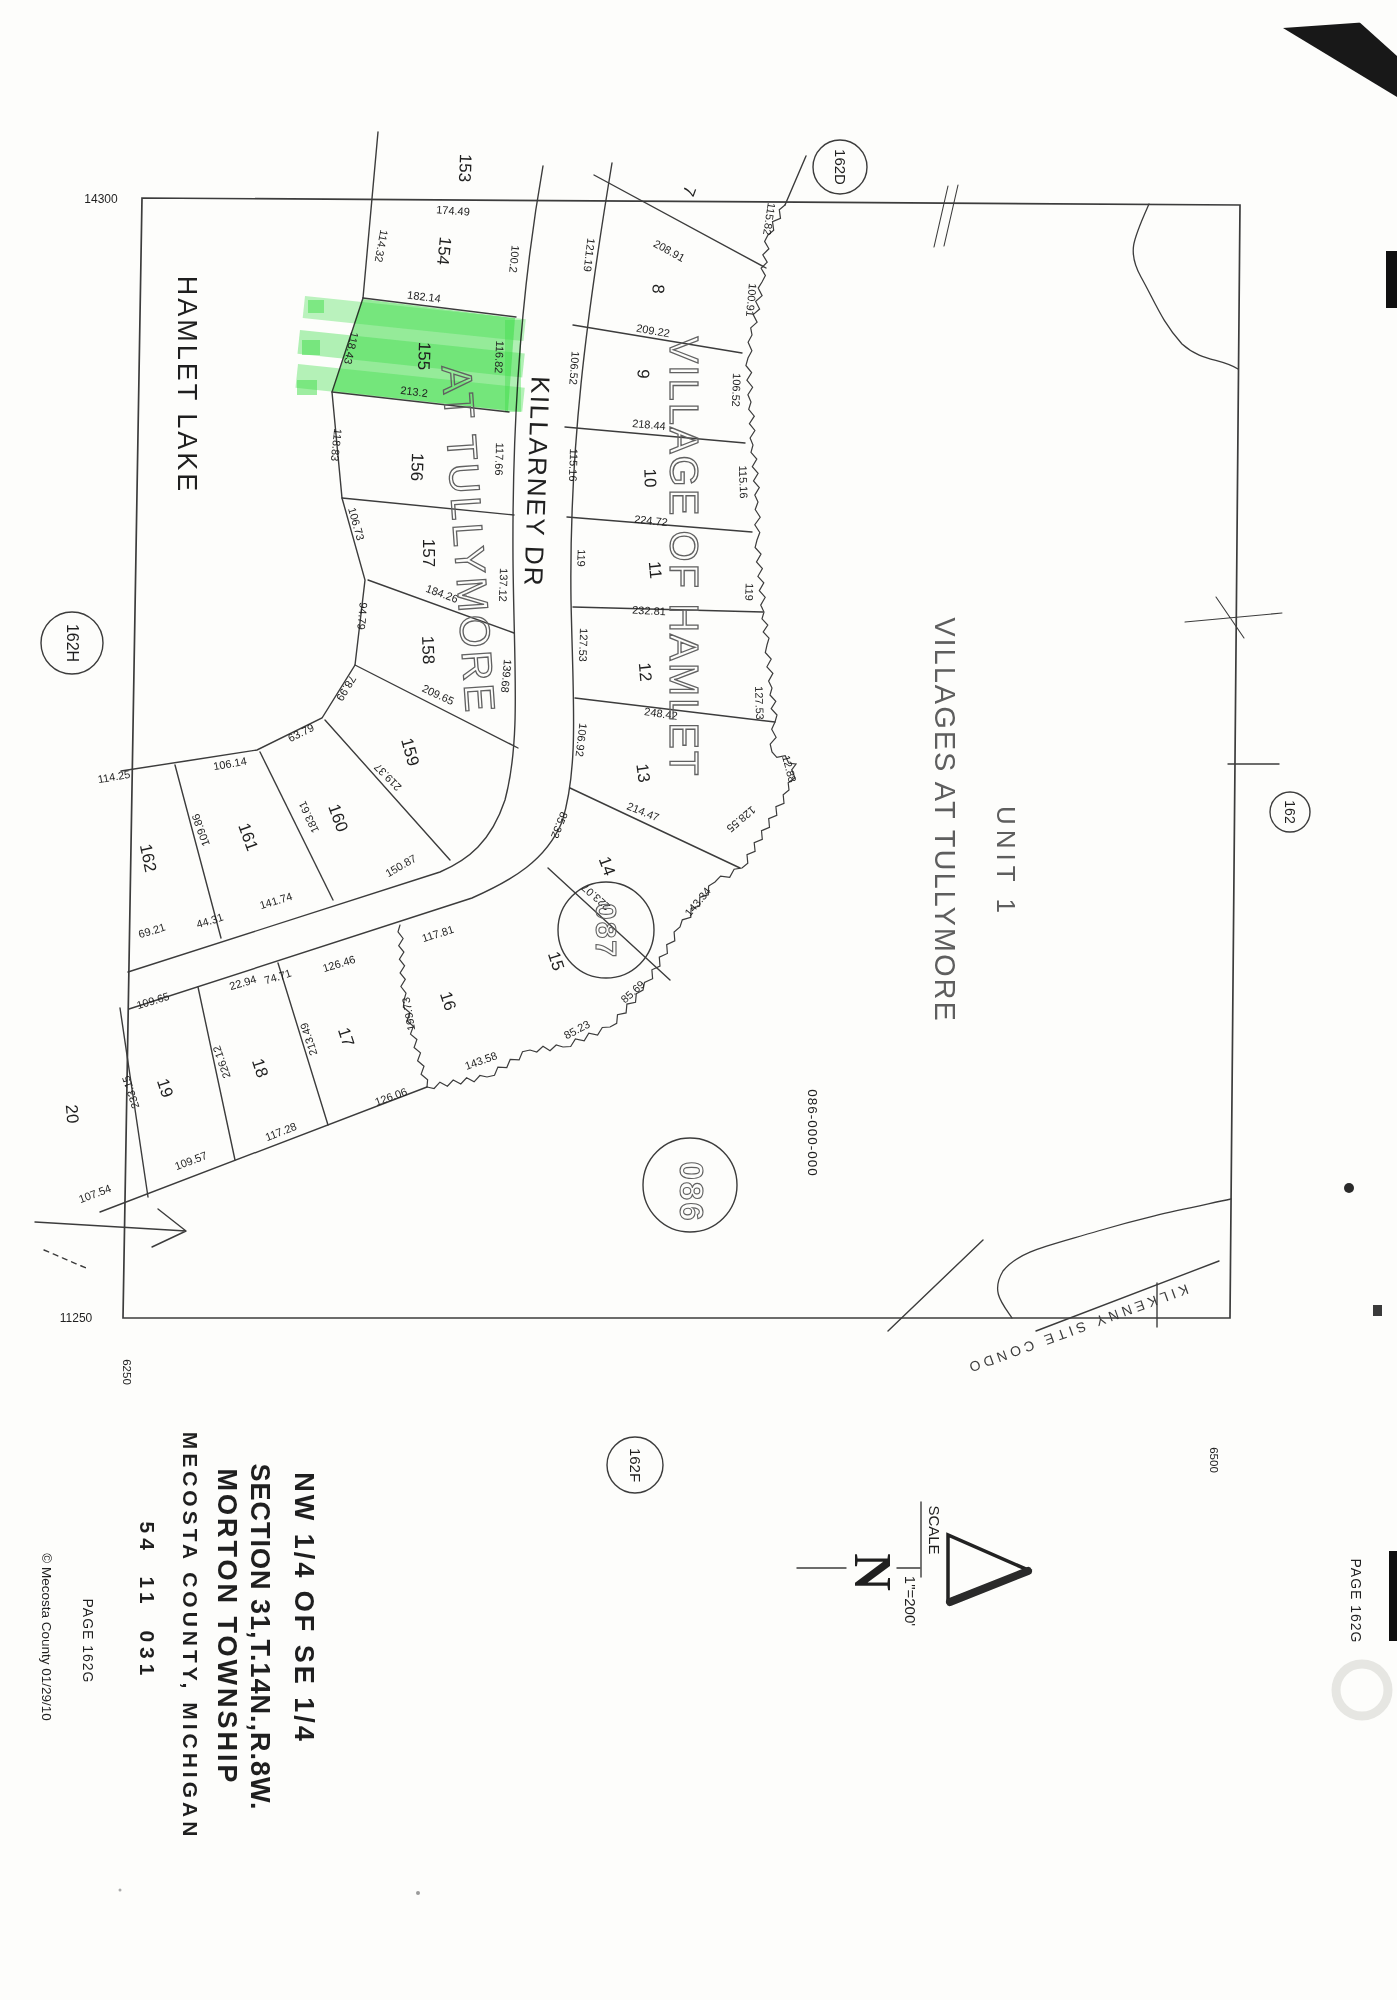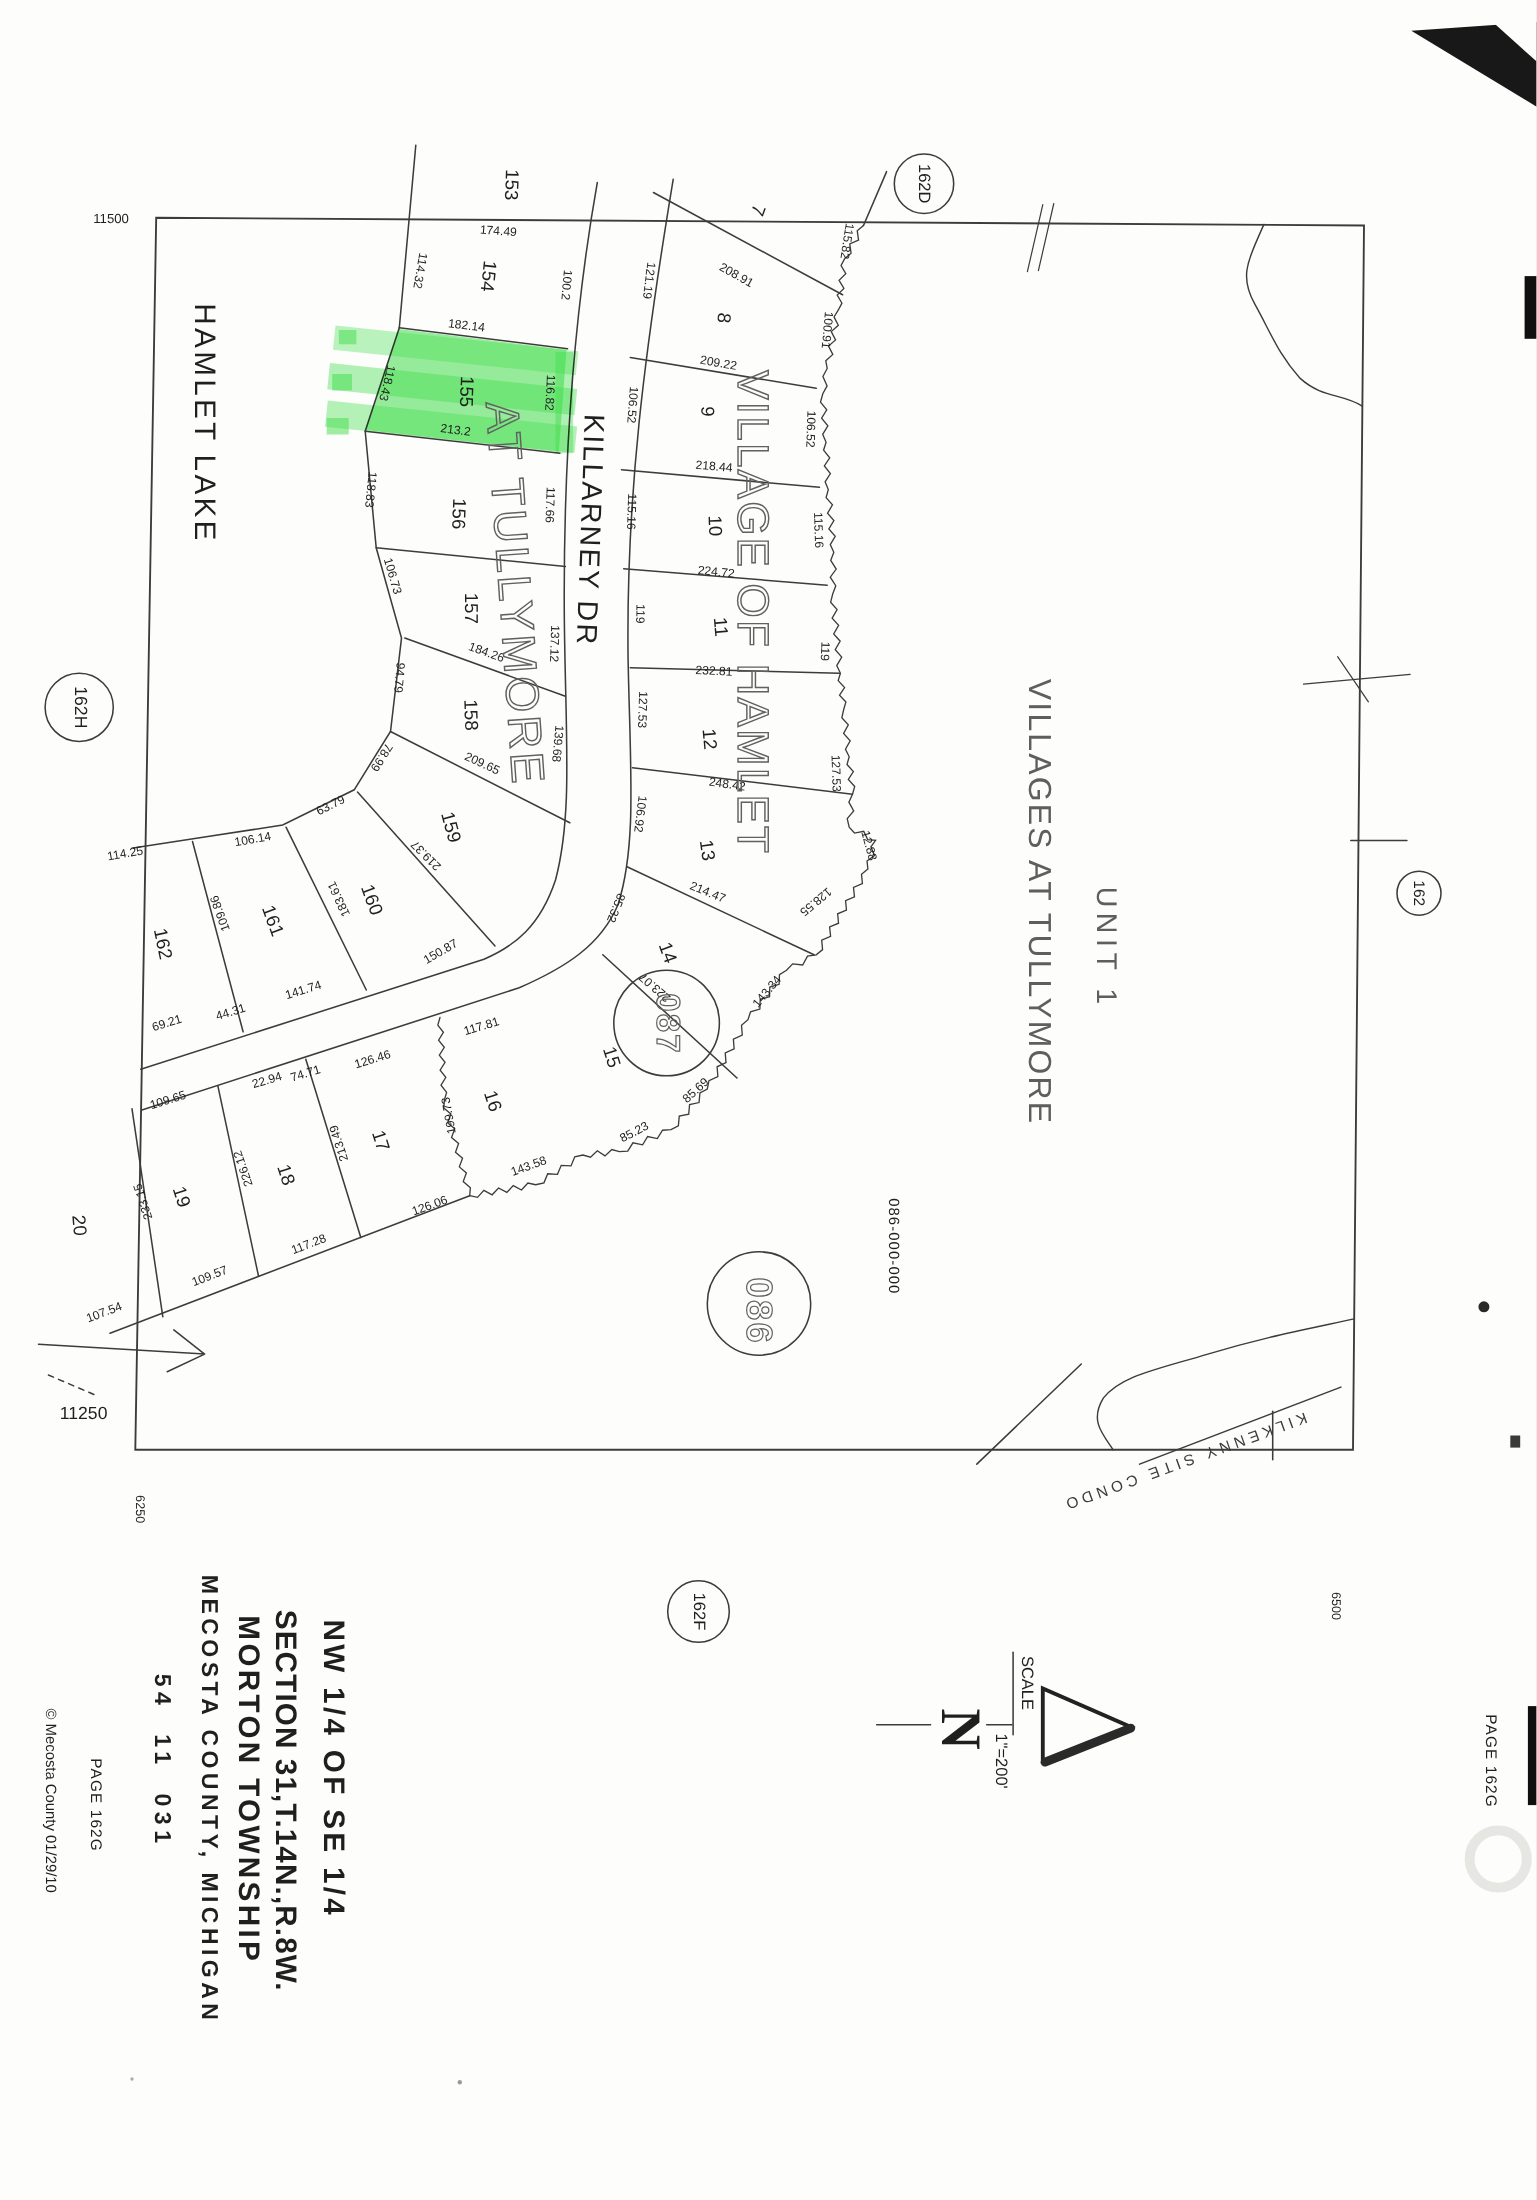--- a/index.html
+++ b/index.html
@@ -207,18 +207,18 @@
       <div class="lbl" style="left: 910px; top: 1601px; font-size: 15px; transform: translate(-50%, -50%) rotate(90deg);">1"=200'</div>
       <div class="lbl" style="left: 872px; top: 1572px; font-size: 52px; transform: translate(-50%, -50%) rotate(90deg); font-weight: 700; font-family: &quot;Liberation Serif&quot;, serif;">N</div>
       <div class="lbl" style="left: 303px; top: 1608px; font-size: 27px; transform: translate(-50%, -50%) rotate(90deg); letter-spacing: 3px; font-weight: 700;">NW 1/4 OF SE 1/4</div>
       <div class="lbl" style="left: 259px; top: 1637px; font-size: 27px; transform: translate(-50%, -50%) rotate(90deg); letter-spacing: 1px; font-weight: 700;">SECTION 31,T.14N.,R.8W.</div>
       <div class="lbl" style="left: 226px; top: 1627px; font-size: 27px; transform: translate(-50%, -50%) rotate(90deg); letter-spacing: 3px; font-weight: 700;">MORTON TOWNSHIP</div>
       <div class="lbl" style="left: 190px; top: 1636px; font-size: 21px; transform: translate(-50%, -50%) rotate(90deg); letter-spacing: 4px; font-weight: 700;">MECOSTA COUNTY, MICHIGAN</div>
       <div class="lbl" style="left: 147px; top: 1601px; font-size: 21px; transform: translate(-50%, -50%) rotate(90deg); letter-spacing: 5px; font-weight: 700;">54  11  031</div>
       <div class="lbl" style="left: 88px; top: 1641px; font-size: 14px; transform: translate(-50%, -50%) rotate(90deg); letter-spacing: 1px;">PAGE 162G</div>
       <div class="lbl" style="left: 46px; top: 1637px; font-size: 13.5px; transform: translate(-50%, -50%) rotate(90deg);">© Mecosta County 01/29/10</div>
       <div class="lbl" style="left: 1356px; top: 1601px; font-size: 14px; transform: translate(-50%, -50%) rotate(90deg); letter-spacing: 1px;">PAGE 162G</div>
-      <div class="lbl" style="left: 101px; top: 199px; font-size: 12px; transform: translate(-50%, -50%) rotate(0deg);">11500</div>
-      <div class="lbl" style="left: 76px; top: 1286px; font-size: 16px; transform: translate(-50%, -50%) rotate(0deg);">11250</div>
+      <div class="lbl" style="left: 101px; top: 199px; font-size: 12px; transform: translate(-50%, -50%) rotate(0deg);">14300</div>
+      <div class="lbl" style="left: 76px; top: 1318px; font-size: 12px; transform: translate(-50%, -50%) rotate(0deg);">11250</div>
       <div class="lbl" style="left: 126px; top: 1372px; font-size: 11.5px; transform: translate(-50%, -50%) rotate(90deg);">6250</div>
       <div class="lbl" style="left: 1213px; top: 1460px; font-size: 11.5px; transform: translate(-50%, -50%) rotate(90deg);">6500</div>
     </div>
 </div>
 
 </body></html>

